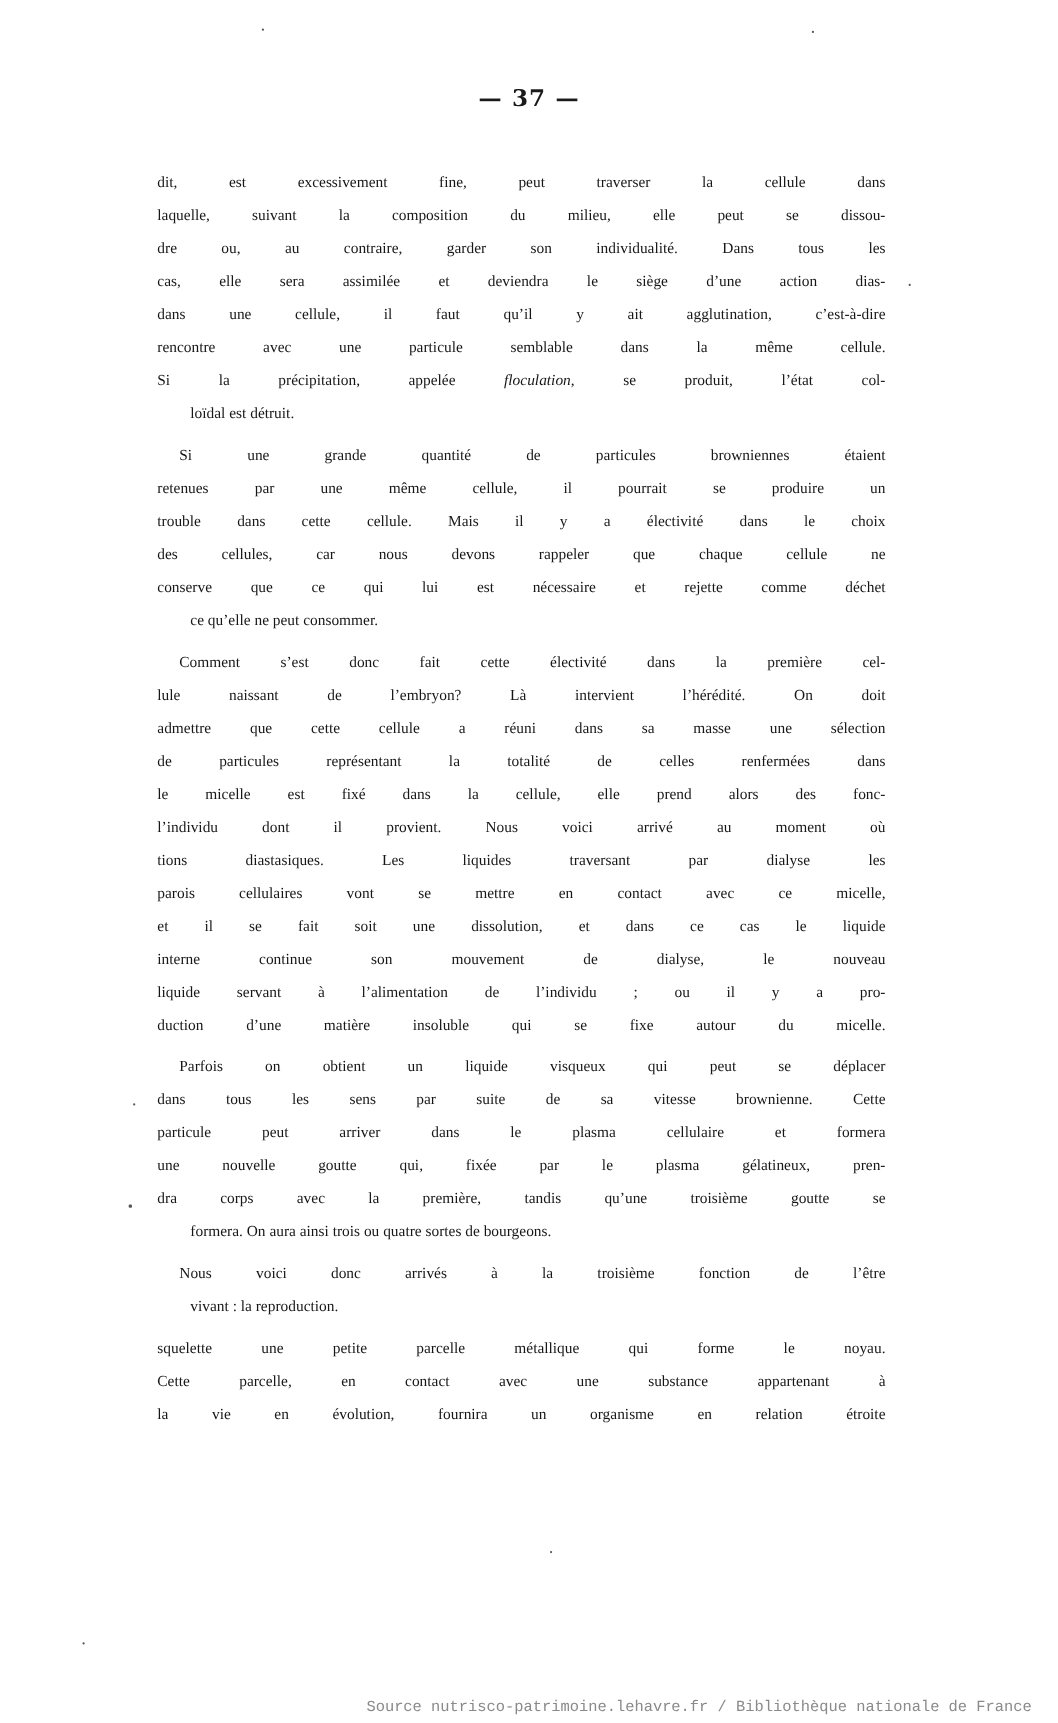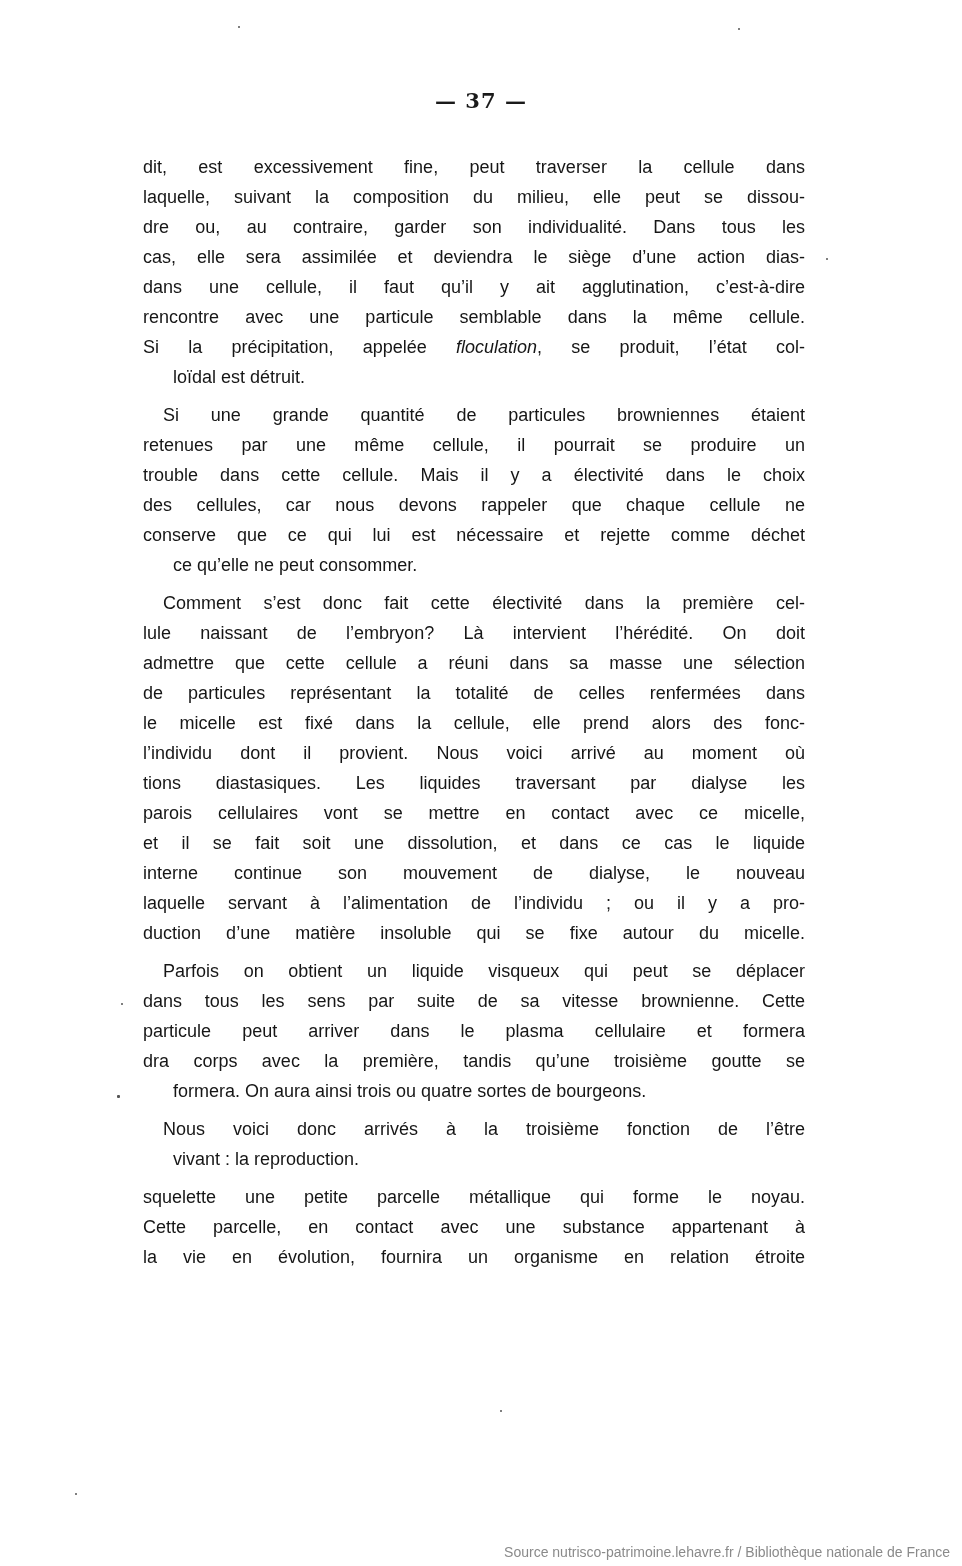--- a/index.html
+++ b/index.html
@@ -1,39 +1,39 @@
 <!DOCTYPE html>
 <html><head>
 <meta charset="utf-8">
 <style>
   html, body { margin: 0; padding: 0; background: #ffffff; }
   body { width: 962px; height: 1566px; position: relative; overflow: hidden; }
   .page {
     position: absolute; left: 0; top: 0; width: 962px; height: 1566px; background: #ffffff;
   }
   .page-number {
-    position: absolute; top: 88px; left: 0; width: 962px; text-align: center;
+    position: absolute; top: 76px; left: 0; width: 962px; text-align: center;
     font-family: "DejaVu Serif", serif; font-size: 21px; color: #1a1a1a; font-weight: bold;
     letter-spacing: 1px;
   }
   .body-text {
     position: absolute; left: 143px; top: 152px; width: 662px;
-    font-family: Liberation Sans, sans-serif; font-size: 18px; color: #161616;
+    font-family: Liberation Serif, serif; font-size: 14px; color: #161616;
     line-height: 30px;
   }
   .line {
     display: block; white-space: nowrap; text-align: justify; text-align-last: justify;
     height: 30px;
   }
   .line.last { text-align-last: left; margin-left: 30px; }
   .line.indent { padding-left: 20px; }
   .para-gap { height: 8px; }
   .source {
-    position: absolute; right: 12px; bottom: 6px;
-    font-family: Liberation Sans, sans-serif; font-size: 14px; color: #8a8a8a;
+    position: absolute; right: 24px; bottom: 6px;
+    font-family: Liberation Mono, monospace; font-size: 14px; color: #8a8a8a;
   }
   em { font-style: italic; }
   .speck { position: absolute; width: 2px; height: 2px; background: #555; border-radius: 1px; }
 </style>
 </head>
 <body>
 
 <div class="page">
   <div class="page-number">— 37 —</div>
 
@@ -65,29 +65,30 @@
       <span class="line indent">Comment s’est donc fait cette électivité dans la première cel-</span>
       <span class="line">lule naissant de l’embryon? Là intervient l’hérédité. On doit</span>
       <span class="line">admettre que cette cellule a réuni dans sa masse une sélection</span>
       <span class="line">de particules représentant la totalité de celles renfermées dans</span>
       <span class="line">le micelle est fixé dans la cellule, elle prend alors des fonc-</span>
       <span class="line">l’individu dont il provient. Nous voici arrivé au moment où</span>
       <span class="line">tions diastasiques. Les liquides traversant par dialyse les</span>
       <span class="line">parois cellulaires vont se mettre en contact avec ce micelle,</span>
       <span class="line">et il se fait soit une dissolution, et dans ce cas le liquide</span>
       <span class="line">interne continue son mouvement de dialyse, le nouveau</span>
-      <span class="line">laquelle servant à l’alimentation de l’individu ; ou il y a pro-</span>
+      <span class="line">liquide servant à l’alimentation de l’individu ; ou il y a pro-</span>
       <span class="line">duction d’une matière insoluble qui se fixe autour du micelle.</span>
     </div>
     <div class="para-gap"></div>
 
     <div>
       <span class="line indent">Parfois on obtient un liquide visqueux qui peut se déplacer</span>
       <span class="line">dans tous les sens par suite de sa vitesse brownienne. Cette</span>
       <span class="line">particule peut arriver dans le plasma cellulaire et formera</span>
+      <span class="line">une nouvelle goutte qui, fixée par le plasma gélatineux, pren-</span>
       <span class="line">dra corps avec la première, tandis qu’une troisième goutte se</span>
       <span class="line last">formera. On aura ainsi trois ou quatre sortes de bourgeons.</span>
     </div>
     <div class="para-gap"></div>
 
     <div>
       <span class="line indent">Nous voici donc arrivés à la troisième fonction de l’être</span>
       <span class="line last">vivant : la reproduction.</span>
     </div>
     <div class="para-gap"></div>

